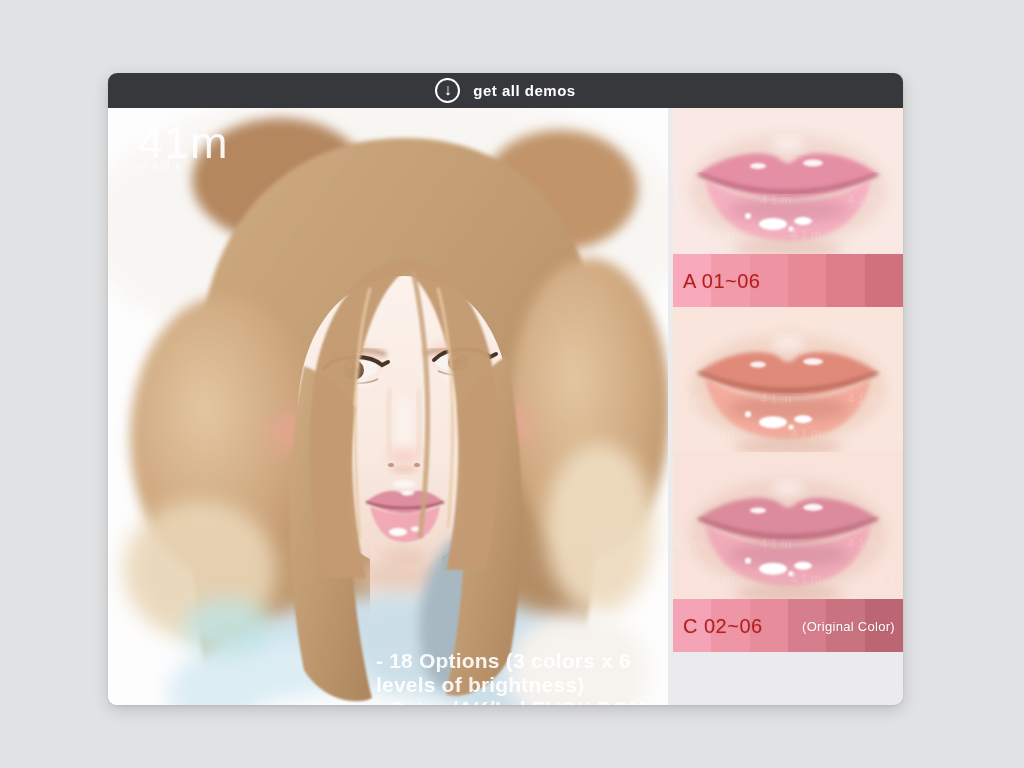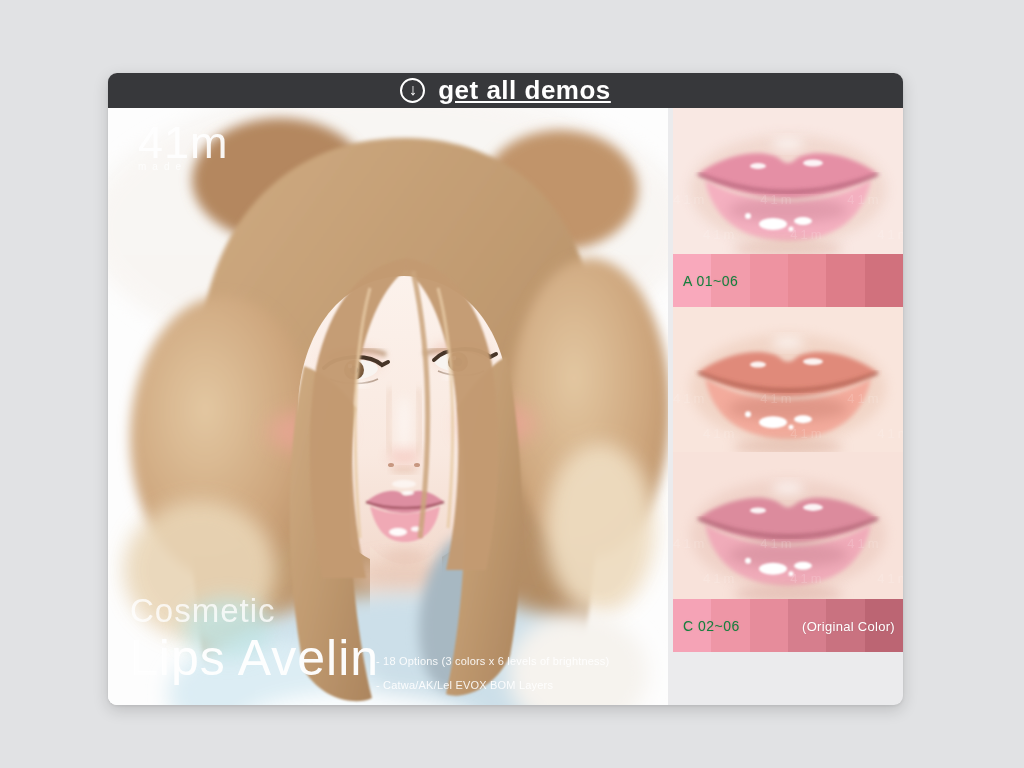--- a/index.html
+++ b/index.html
@@ -21,50 +21,50 @@
     display:flex;align-items:center;justify-content:center;gap:13px;
     cursor:pointer;
   }
   .dl-icon{
     width:25px;height:25px;border:2px solid #fff;border-radius:50%;
     display:flex;align-items:center;justify-content:center;
     color:#fff;font-size:16px;font-weight:bold;line-height:1;
     box-sizing:border-box;padding-bottom:1px;
   }
   .header-label{
-    color:#fff;font-size:26px;font-weight:600;letter-spacing:.5px;text-decoration:underline;
+    color:#fff;font-size:15px;font-weight:600;letter-spacing:.5px;
   }
   .content{display:flex;height:597px;gap:5px;}
   .portrait{
     position:relative;width:560px;height:597px;background:#fdfdfd;flex:none;overflow:hidden;
   }
   .portrait svg{position:absolute;left:0;top:0;}
   .brand{position:absolute;left:30px;top:12px;color:#fff;line-height:1;}
   .brand-name{font-size:45px;font-weight:300;letter-spacing:1px;opacity:.93;}
   .brand-sub{font-size:10px;letter-spacing:6px;margin-top:-3px;opacity:.8;padding-right:2px;}
   .title-block{position:absolute;left:22px;top:486px;color:#fff;line-height:1.04;}
   .product-category{font-size:33px;font-weight:300;opacity:.78;letter-spacing:1px;}
   .product-name{font-size:50px;font-weight:300;letter-spacing:1px;opacity:.97;margin-top:4px;}
   .details{position:absolute;left:268px;top:541px;color:rgba(255,255,255,.9);
-    font-size:11px;line-height:24px;font-weight:400;letter-spacing:.2px;}
+    font-size:21px;line-height:24px;font-weight:700;letter-spacing:.2px;}
   .panel{width:230px;flex:none;display:flex;flex-direction:column;}
   .lip-img{position:relative;overflow:hidden;}
   .lip-img svg{display:block;width:100%;height:100%;}
   .h-a{height:146px;} .h-b{height:145px;} .h-c{height:147px;}
   .wm{
     position:absolute;inset:0;pointer-events:none;color:#fff;opacity:.15;
     font-size:13px;letter-spacing:3px;line-height:35px;padding-top:4px;
     white-space:pre;overflow:hidden;
   }
   .wm div:nth-child(even){padding-left:30px;}
   .swatch-row{position:relative;height:53px;display:flex;}
   .swatch-row .cell{flex:1;}
   .swatch-label{
     position:absolute;left:10px;top:50%;transform:translateY(-50%);
-    color:#15803d;font-size:14px;letter-spacing:.5px;text-shadow:0 0 2px rgba(0,0,0,.12);
+    color:#b91c1c;font-size:20px;letter-spacing:.5px;text-shadow:0 0 2px rgba(0,0,0,.12);
   }
   .swatch-note{
     position:absolute;right:8px;top:50%;transform:translateY(-50%);
     color:#fff;font-size:13px;letter-spacing:.3px;text-shadow:0 0 2px rgba(0,0,0,.12);
   }
 </style>
 </head>
 <body>
 
 <div class="card">
@@ -210,24 +210,20 @@
           <path d="M262 180 C246 240 244 330 252 430" stroke="#e7cba4" stroke-width="3" fill="none" opacity=".8"></path>
           <path d="M330 180 C346 240 348 330 340 420" stroke="#e7cba4" stroke-width="3" fill="none" opacity=".8"></path>
         </g>
       </svg>
 
       <div class="brand">
         <div class="brand-name">41m</div>
         <div class="brand-sub">made</div>
       </div>
 
-      <div class="title-block">
-        <div class="product-category">Cosmetic</div>
-        <div class="product-name">Lips Avelin</div>
-      </div>
       <div class="details">
         <div>- 18 Options (3 colors x 6 levels of brightness)</div>
         <div>- Catwa/AK/Lel EVOX BOM Layers</div>
       </div>
     </div>
 
     <div class="panel">
 
       <div>
         <div class="lip-img h-a">

